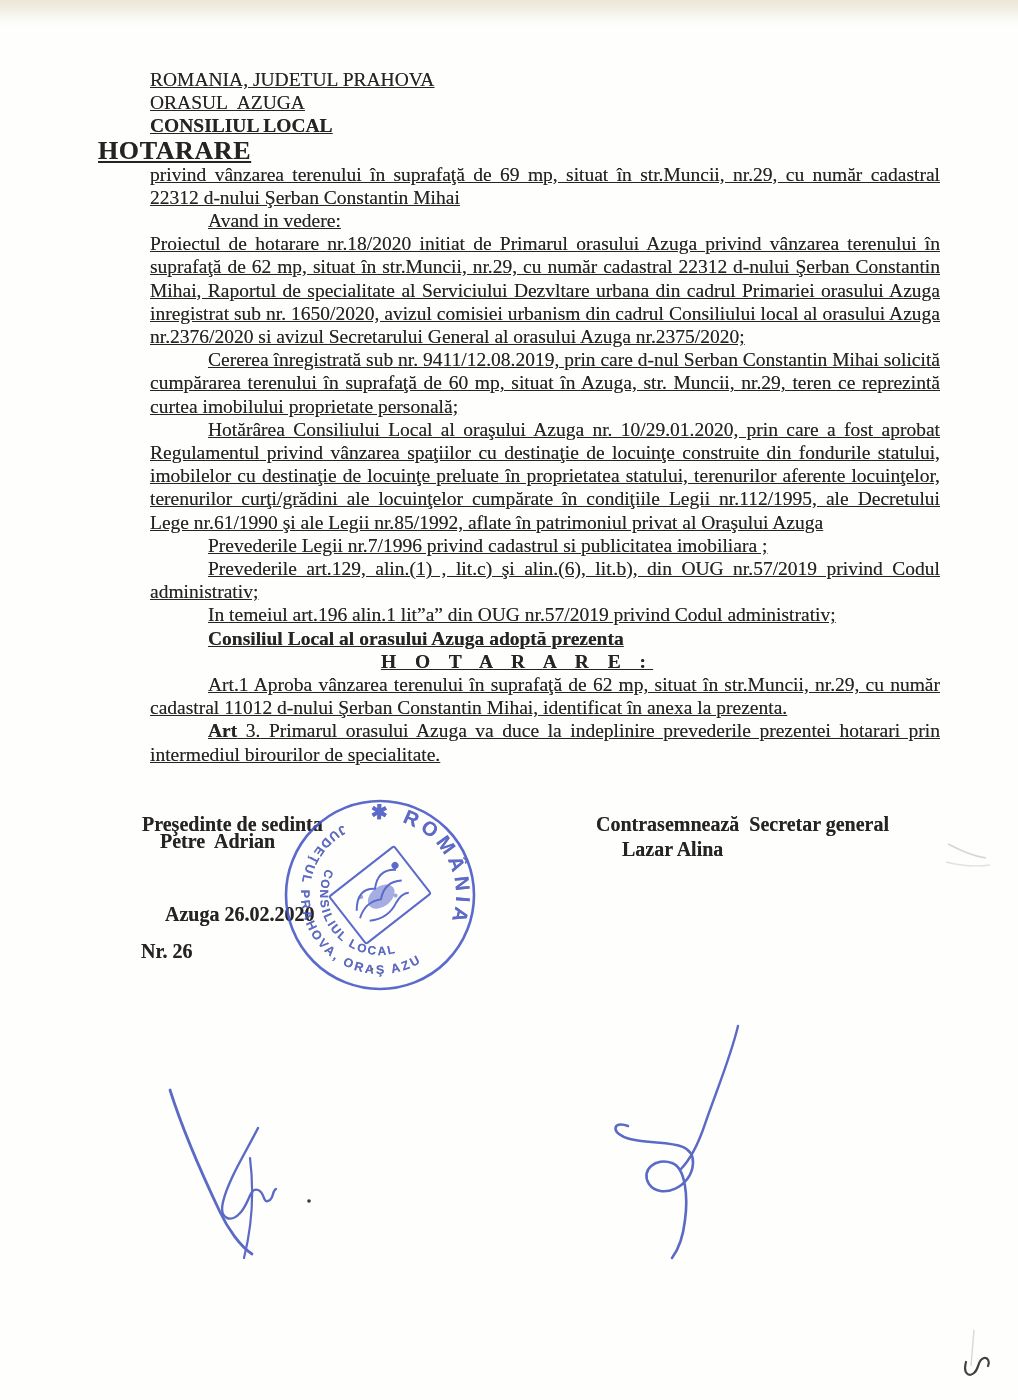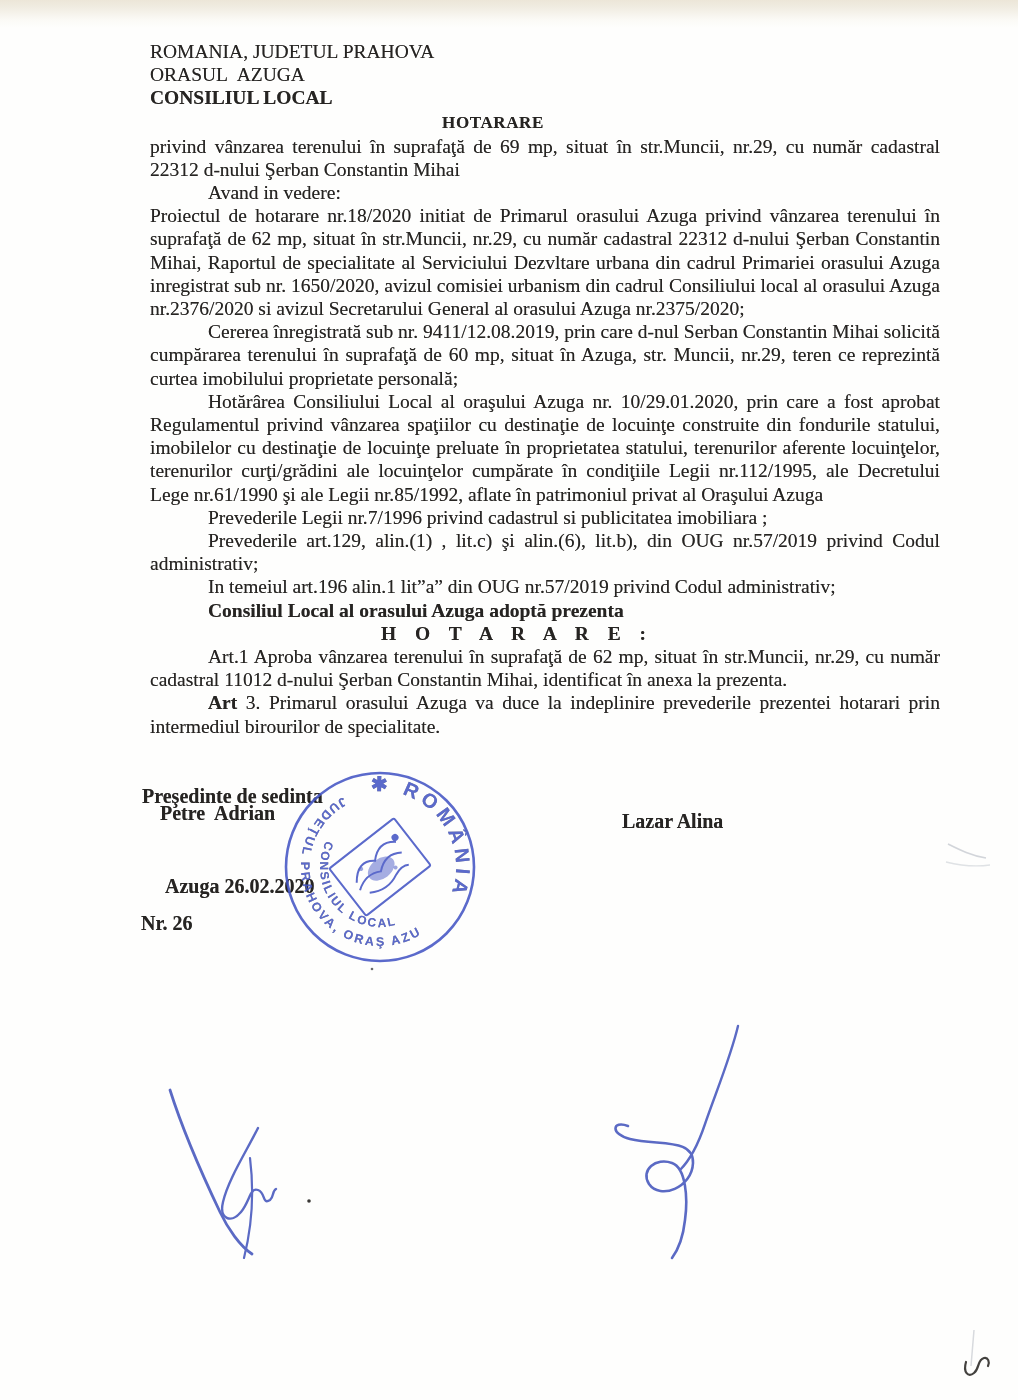--- a/index.html
+++ b/index.html
@@ -8,30 +8,31 @@
     background:#fefefd;overflow:hidden;
     font-family:"Liberation Serif","DejaVu Serif",serif;
     color:#262422;
   }
   .scan-edge{
     position:absolute;top:0;left:0;right:0;height:28px;
     background:linear-gradient(180deg,#ece6d8 0px,#f0ece1 7px,#fbfaf6 20px,#fefefd 28px);
   }
   .content{
     position:absolute;top:0;left:0;right:0;bottom:0;
-    padding:40px 78px 0 150px;box-sizing:border-box;
+    padding:68px 78px 0 150px;box-sizing:border-box;
     font-size:19.5px;line-height:23.2px;
     text-shadow:0 0 0.45px rgba(40,38,36,.55);
+    text-decoration:underline;
   }
   .content p{margin:0;}
   .b{font-weight:bold;}
   .hdr div{line-height:23.2px;}
   .title{
-    font-weight:bold;text-align:center;transform:translateX(-52px);
-    font-size:17px;line-height:25px;margin-top:22px;letter-spacing:.6px;
+    font-weight:bold;text-align:left;transform:translateX(-52px);
+    font-size:26px;line-height:25px;margin-top:22px;letter-spacing:.6px;
   }
   .subtitle{text-align:justify;}
   .para{text-align:justify;}
   .ind{text-indent:58px;}
   .intro{margin-top:63px;text-indent:58px;}
   .adoption{margin-top:15px;text-indent:58px;font-weight:bold;}
   .decision{
     margin-top:16px;font-weight:bold;text-align:center;
     transform:translateX(-28px);letter-spacing:7px;
   }
@@ -75,20 +76,21 @@
 
     <p class="adoption">Consiliul Local al orasului Azuga adoptă prezenta</p>
     <p class="decision">H O T A R A R E :</p>
 
     <p class="para ind art1"><span class="b"></span><span>Art.1</span><span> Aproba vânzarea terenului în suprafaţă de 62 mp, situat în str.Muncii, nr.29, cu număr cadastral 11012 d-nului Şerban Constantin Mihai, identificat în anexa la prezenta.</span></p>
     <p class="para ind art3"><span class="b">Art</span><span> 3.</span><span> Primarul orasului Azuga va duce la indeplinire prevederile prezentei hotarari prin intermediul birourilor de specialitate.</span></p>
 
     <div class="sig-area">
       <div class="abs sig-left-role">Preşedinte de sedinta</div>
       <div class="abs sig-left-name">Petre&nbsp; Adrian</div>
+      <div class="abs sig-right-role">Contrasemnează&nbsp; Secretar general</div>
       <div class="abs sig-right-name">Lazar Alina</div>
       <div class="abs sig-date">Azuga 26.02.2020</div>
       <div class="abs sig-no">Nr. 26</div>
 
       <svg class="stamp" viewBox="0 0 200 200">
         <defs>
           <path id="tpCountry" d="M86.8,25.2 A76,76 0 0 1 162.3,143.6" fill="none"></path>
           <path id="tpCounty" d="M66.6,28.4 A79,79 0 1 0 145.3,164.7" fill="none"></path>
           <path id="tpInner" d="M48,70 A60,60 0 0 0 120.5,156.4" fill="none"></path>
         </defs>

